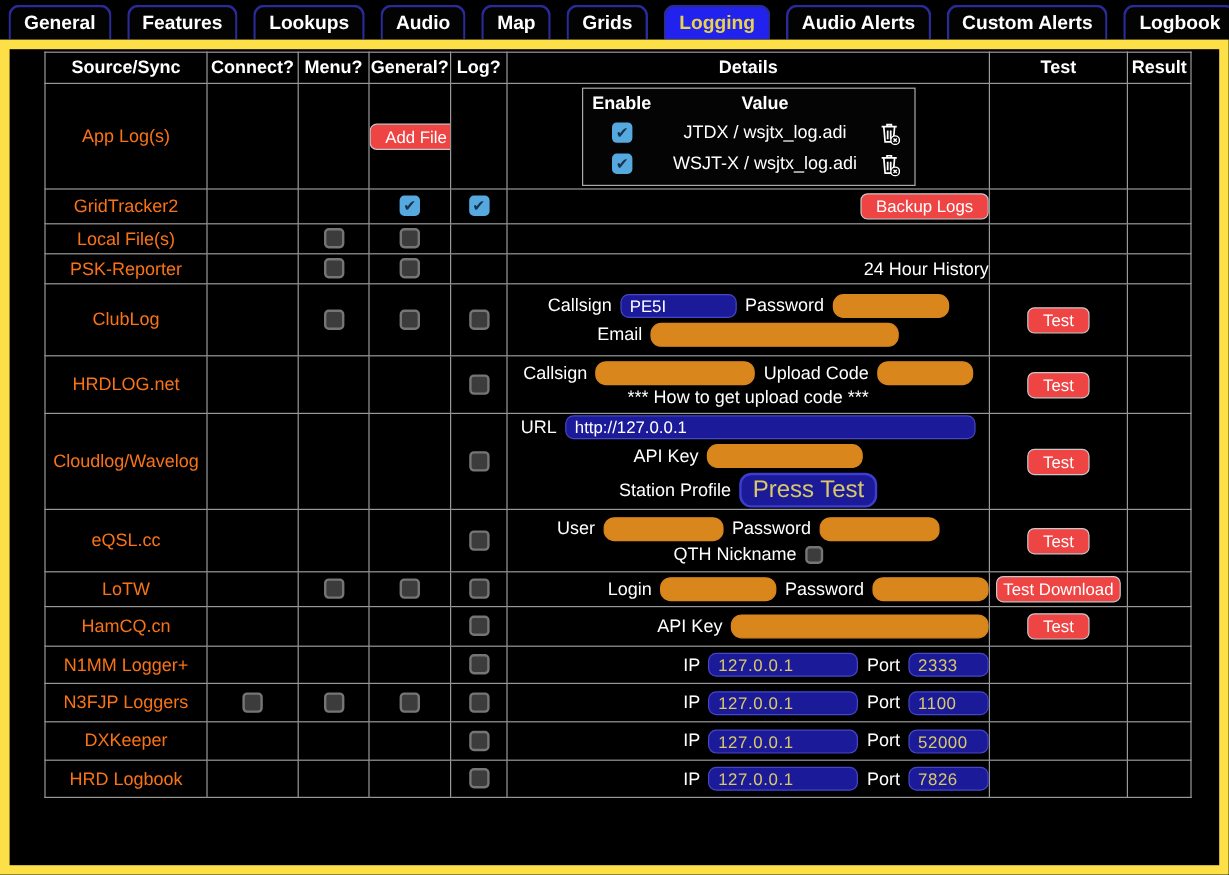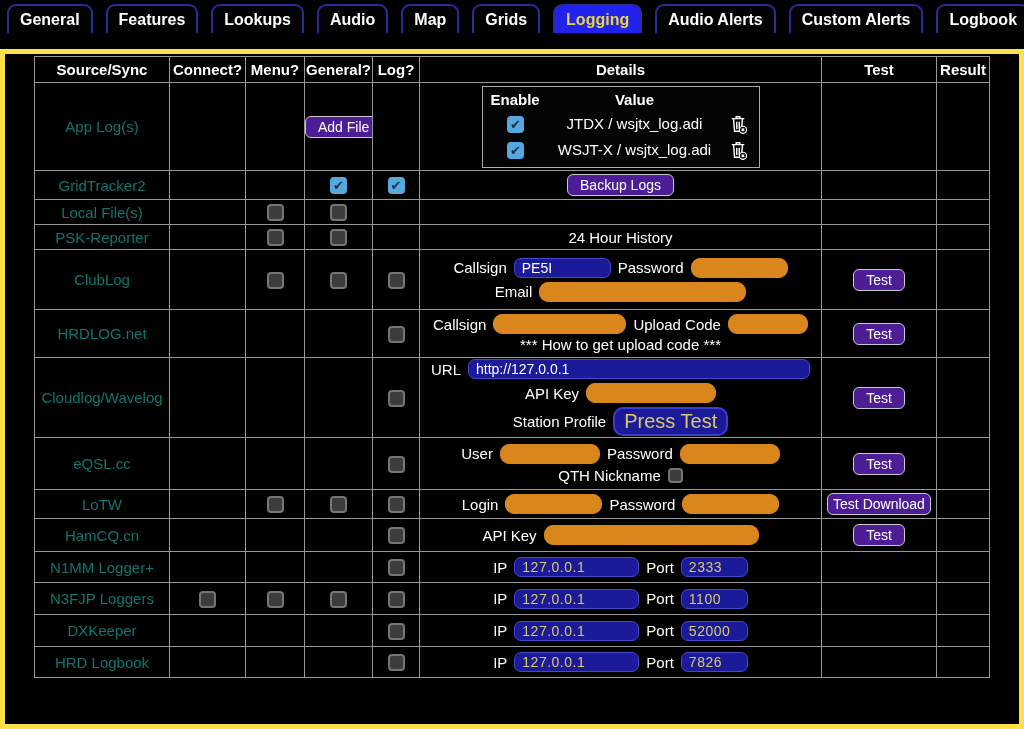--- a/index.html
+++ b/index.html
@@ -17,51 +17,51 @@
   .tab {
     height:29px; padding:0 11px; font-family:inherit;
     font-size:16px; font-weight:700; color:#fff; background:#030303;
     border:2px solid var(--tab_border,#2a2a99); border-bottom:none;
     border-radius:9px 9px 0 0; cursor:pointer; white-space:nowrap;
   }
   .tab.active { background:var(--accent_blue,#2222ee); color:var(--active_tab_text,#e8d44a); }
   
   .panel {
     position:absolute; top:33px; left:0; right:0; bottom:0;
-    border:5px solid #fde047; background:#000;margin-top:16px;
+    border:8px solid #fde047; background:#000;
   }
   table.grid { border-collapse:collapse; table-layout:fixed; width:955px; margin:2px 0 0 29px; }
   .grid th, .grid td { border:1px solid var(--grid_line,#989898); padding:0; overflow:hidden; }
   .grid th { color:#fff; font-size:15px; font-weight:700; height:25px; text-align:center; }
-  td.rowname { color:#0f766e; font-size:15px; text-align:center; }
+  td.rowname { color:#f97316; font-size:15px; text-align:center; }
   td.ck { text-align:center; vertical-align:middle; }
   td.details { vertical-align:middle; }
   td.testcell { text-align:center; vertical-align:middle; }
   
   .cb {
     display:inline-flex; width:17px; height:17px; border-radius:4px;
     background:#3c3c3c; border:2px solid #757575;
     align-items:center; justify-content:center; cursor:pointer; vertical-align:middle;
   }
   .cb.checked { background:var(--checkbox_blue,#55a9de); border-color:var(--checkbox_blue,#55a9de); }
   .cb.checked::after { content:"✔"; color:#17324d; font-size:13px; font-weight:700; line-height:1; }
   .cb.small { width:15px; height:15px; }
   
   .btn {
-    background:#4c1d95; color:#fff; border:1px solid #c8c8c8; border-radius:6px;
+    background:#ef4444; color:#fff; border:1px solid #c8c8c8; border-radius:6px;
     font-family:inherit; font-size:14px; padding:2px 12px; cursor:pointer; white-space:nowrap;
   }
   .select-btn {
     background:var(--field_navy,#1b1b9a); color:var(--khaki_text,#d9c868);
     border:2px solid #3d3dd0; border-radius:10px; font-family:inherit;
     font-size:20px; padding:1px 9px; cursor:pointer;
   }
   
   .dstack { display:flex; flex-direction:column; align-items:center; justify-content:center; gap:4px; }
-  .dline { display:flex; align-items:center; justify-content:center; gap:7px; color:#fff; font-size:15px; }
+  .dline { display:flex; align-items:center; justify-content:flex-end; gap:7px; color:#fff; font-size:15px; }
   .lbl { color:#fff; font-size:15px; white-space:nowrap; }
   .helptext { color:#fff; font-size:15px; text-align:center; }
   .field { height:20px; border-radius:7px; font-family:inherit; font-size:14px; padding:0 7px; outline:none; }
   .field.navy { background:var(--field_navy,#1b1b9a); border:1px solid var(--field_border_blue,#4646c8); color:#fff; }
   .field.navy.khaki { color:var(--khaki_text,#d9c868); letter-spacing:0.5px; }
   .field.orange { background:var(--field_orange,#d9861d); border:1px solid var(--field_orange,#d9861d); border-radius:9px; color:#111; }
   .w67{width:67px}.w80{width:80px}.w97{width:97px}.w100{width:100px}.w125{width:125px}
   .w130{width:130px}.w133{width:133px}.w207{width:207px}.w212{width:212px}.w215{width:215px}.w342{width:342px}
   
   .applog-box {

